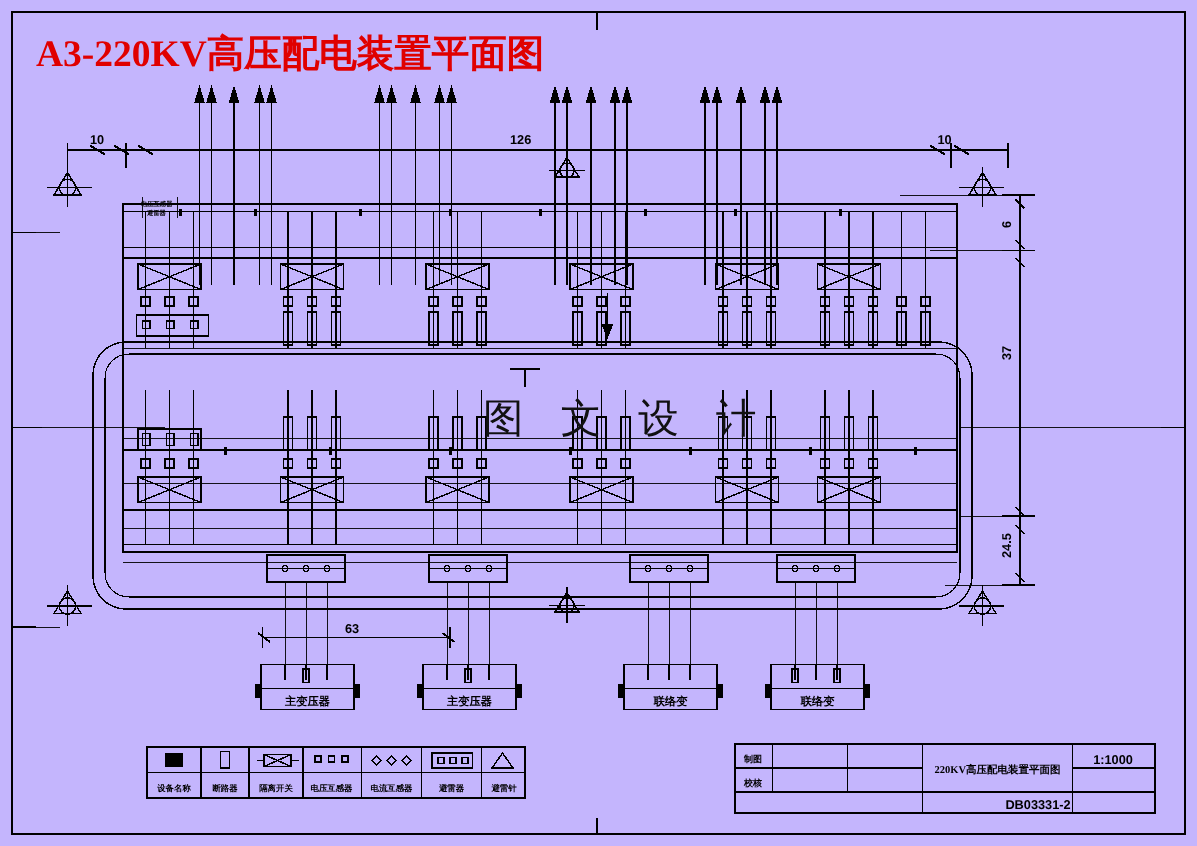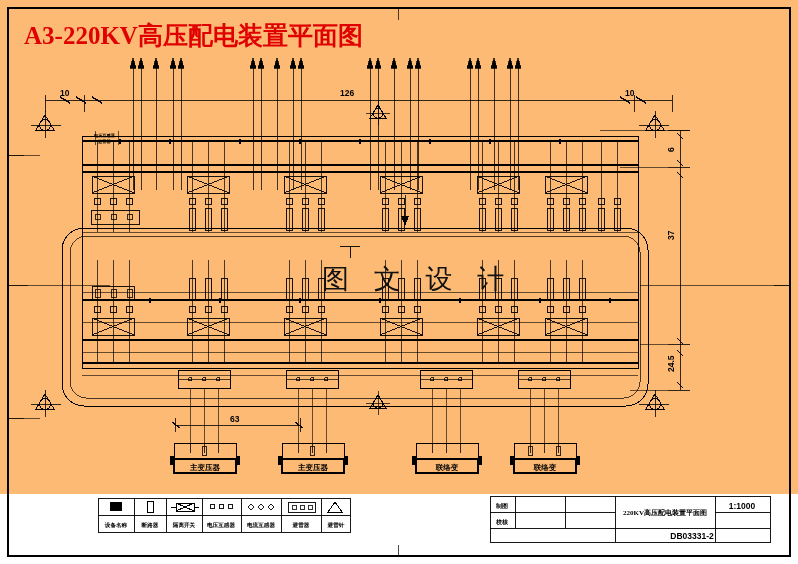--- a/index.html
+++ b/index.html
@@ -1,18 +1,18 @@
 <!DOCTYPE html>
 <html><head>
 <meta charset="utf-8">
 <style>
   html,body{margin:0;padding:0;background:#ffffff;}
   body{width:798px;height:564px;position:relative;overflow:hidden;
        font-family:"Liberation Sans","DejaVu Sans",sans-serif;}
-  #root{position:absolute;left:0;top:0;width:798px;height:494px;background:#fdba74;}
+  #root{position:absolute;left:0;top:0;width:798px;height:564px;background:#c4b5fd;}
   svg.layer{position:absolute;left:0;top:0;width:798px;height:564px;}
   .t-title{fill:#e00000;font-family:"Liberation Serif","DejaVu Serif",serif;
            font-weight:bold;font-size:25px;letter-spacing:0px;}
   .wm{fill:#111;font-family:"Liberation Serif","DejaVu Serif",serif;font-size:27px;letter-spacing:9px;}
   .dim{fill:#000;font-family:"Liberation Sans",sans-serif;font-size:8.5px;font-weight:bold;}
   .tiny{fill:#000;font-family:"Liberation Sans",sans-serif;font-size:4.2px;font-weight:bold;}
   .lbl{fill:#000;font-family:"Liberation Serif","DejaVu Serif",serif;font-size:7.5px;font-weight:bold;}
   .lgd{fill:#000;font-family:"Liberation Serif","DejaVu Serif",serif;font-size:5.6px;font-weight:bold;}
   .tb{fill:#000;font-family:"Liberation Serif","DejaVu Serif",serif;font-size:6px;font-weight:bold;}
   .tbnum{fill:#000;font-family:"Liberation Sans",sans-serif;font-size:8.5px;font-weight:bold;}

